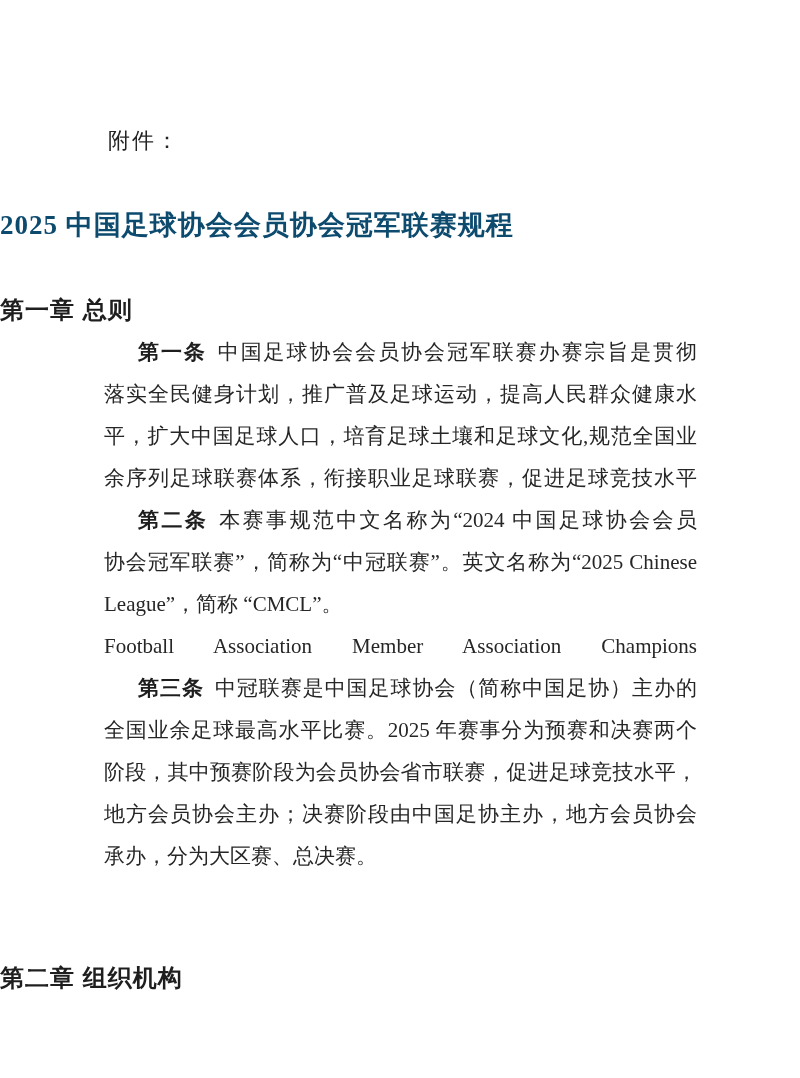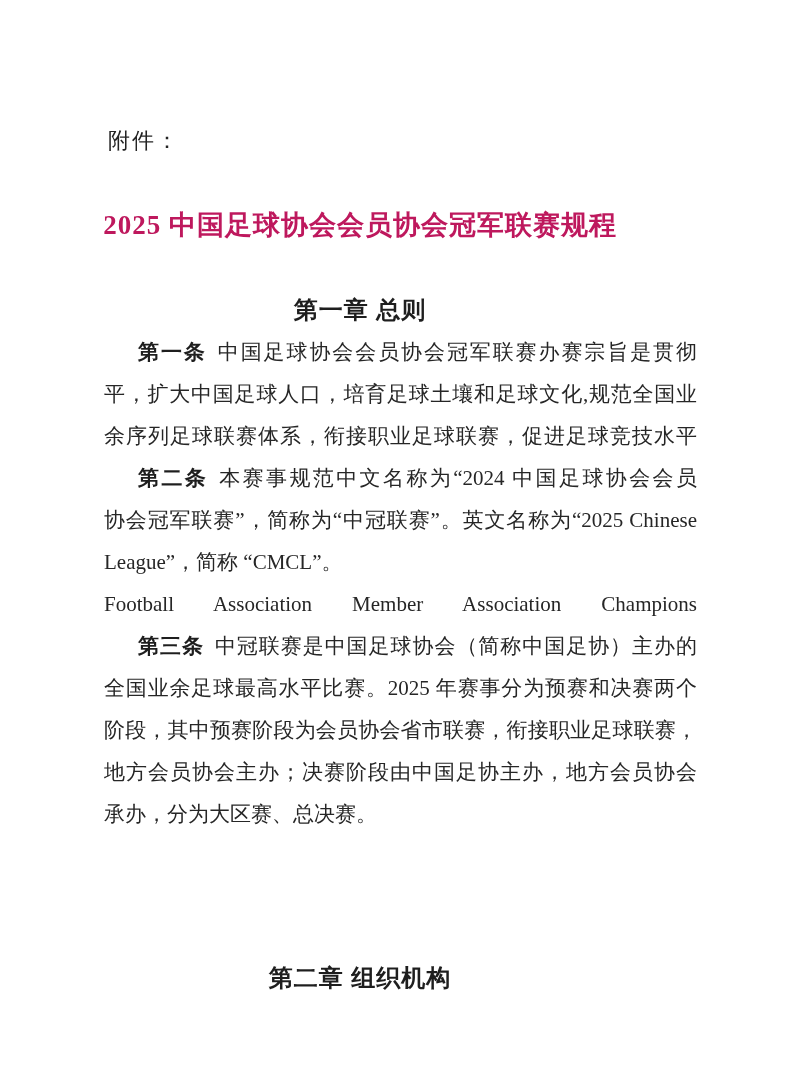--- a/index.html
+++ b/index.html
@@ -14,30 +14,29 @@
   }
   .attachment{
     position:absolute;
     left:108px;top:124px;
     font-size:22px;line-height:34px;
     letter-spacing:2px;
   }
   .doc-title{
     position:absolute;
     left:0;top:206px;width:100%;
-    text-align:center;
     font-size:27px;line-height:38px;
     font-weight:bold;
     letter-spacing:1px;
-    color:#be185d;
+    color:#0c4a6e;
   }
   .chapter{
     position:absolute;
     left:0;width:100%;
-    text-align:center;
+    text-align:left;
     font-family:"Liberation Sans","DejaVu Sans",sans-serif;
     font-size:24px;line-height:30px;
     font-weight:bold;
     letter-spacing:1px;
     color:#1e1e1e;
   }
   .chapter.first{top:295px;}
   .chapter.second{top:963px;}
   .body-text{
     position:absolute;
@@ -79,39 +78,40 @@
   <div class="doc-title">2025 中国足球协会会员协会冠军联赛规程</div>
 
   <div class="chapter first">第一章 总则</div>
 
   <div class="body-text">
 
     <div class="para">
       <div class="line first-line">
         <b class="term">第一条</b><span>中国足球协会会员协会冠军联赛办赛宗旨是贯彻</span>
       </div>
+      <div class="line">落实全民健身计划，推广普及足球运动，提高人民群众健康水</div>
       <div class="line">平，扩大中国足球人口，培育足球土壤和足球文化,规范全国业</div>
       <div class="line">余序列足球联赛体系，衔接职业足球联赛，促进足球竞技水平</div>
     </div>
 
     <div class="para">
       <div class="line first-line">
         <b class="term">第二条</b><span>本赛事规范中文名称为“2024 中国足球协会会员</span>
       </div>
       <div class="line">协会冠军联赛”，简称为“中冠联赛”。英文名称为“2025 Chinese</div>
       <div class="line para-end">League”，简称 “CMCL”。</div>
       <div class="line">Football Association Member Association Champions</div>
     </div>
 
     <div class="para">
       <div class="line first-line">
         <b class="term">第三条</b><span>中冠联赛是中国足球协会（简称中国足协）主办的</span>
       </div>
       <div class="line">全国业余足球最高水平比赛。2025 年赛事分为预赛和决赛两个</div>
-      <div class="line">阶段，其中预赛阶段为会员协会省市联赛，衔接职业足球联赛，</div>
+      <div class="line">阶段，其中预赛阶段为会员协会省市联赛，促进足球竞技水平，</div>
       <div class="line">地方会员协会主办；决赛阶段由中国足协主办，地方会员协会</div>
       <div class="line para-end">承办，分为大区赛、总决赛。</div>
     </div>
 
   </div>
 
   <div class="chapter second">第二章 组织机构</div>
 
 
 </div>

